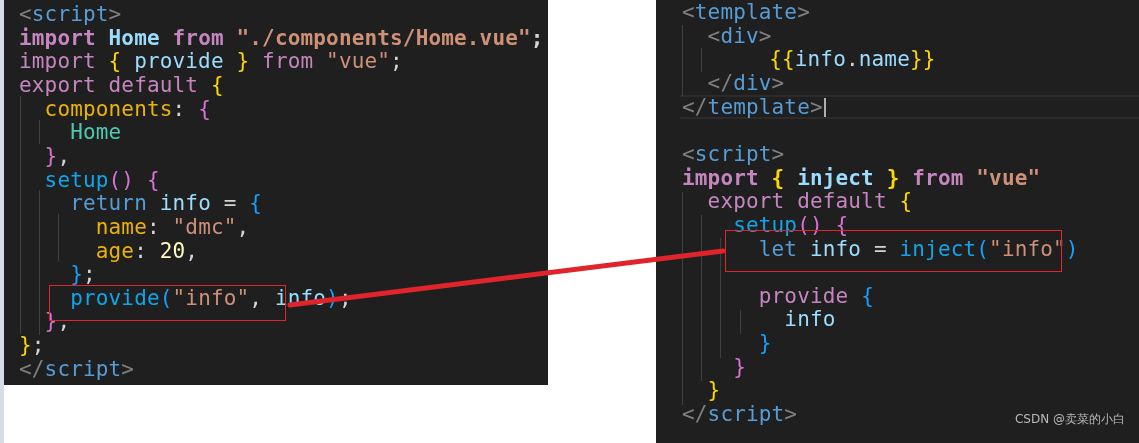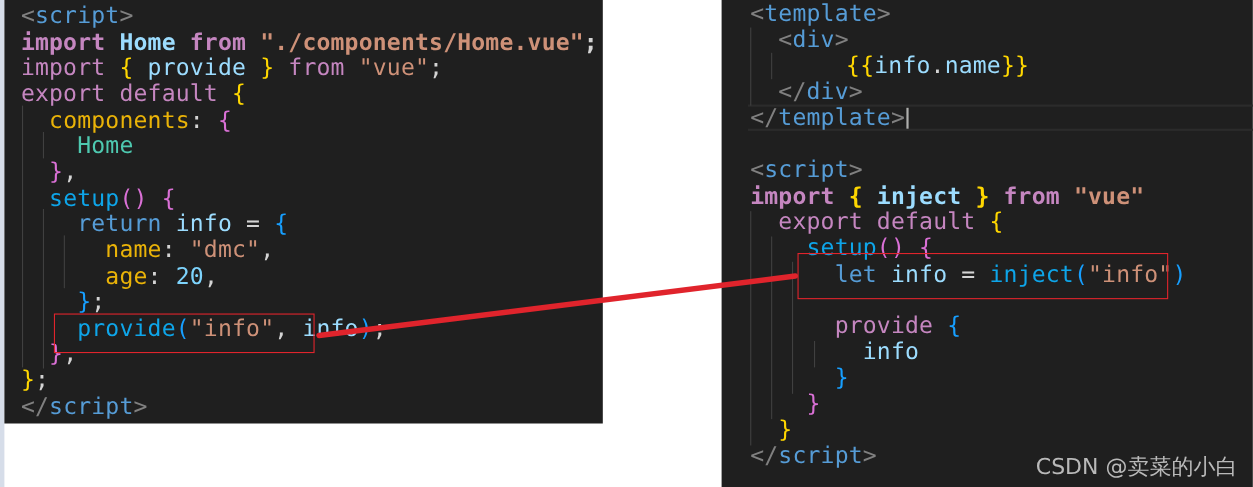--- a/index.html
+++ b/index.html
@@ -17,34 +17,34 @@
     position:absolute; height:24px; line-height:24px; white-space:pre;
     font-size:21px; letter-spacing:0.15px;
   }
   .guide { position:absolute; width:1px; background:#404040; }
   .cur-line { position:absolute; border-top:2px solid #2b2b2b; border-bottom:2px solid #2b2b2b; }
   .caret { display:inline-block; width:2px; height:19px; background:#aeafad; vertical-align:middle; margin-left:1px; }
   .red-box { position:absolute; border:1.5px solid #e0242c; box-sizing:border-box; }
   .arrow { position:absolute; left:0; top:0; }
   .watermark {
     position:absolute; right:14px; top:411px;
-    font-family:"DejaVu Sans", sans-serif; font-size:20px; color:#b9b9b9;
+    font-family:"DejaVu Sans", sans-serif; font-size:12px; color:#b9b9b9;
   }
   
   .t-tag { color:#569cd6; }
   .t-brkt { color:#808080; }
   .t-kw { color:#c586c0; }
   .t-var { color:#9cdcfe; }
   .t-str { color:#ce9178; }
   .t-p1 { color:#ffd700; }
   .t-p2 { color:#da70d6; }
   .t-p3 { color:#179fff; }
   .t-fn { color:#0ea5e9; }
   .t-cls { color:#4ec9b0; }
-  .t-num { color:#7dd3fc; }
+  .t-num { color:#fef9c3; }
   .t-decl { color:#569cd6; }
   .t-txt { color:#d4d4d4; }
   .t-prop { color:#eab308; }
 </style>
 </head>
 <body>
 
 <div class="edge-strip"></div>
 
 <div class="panel" id="left-panel">

